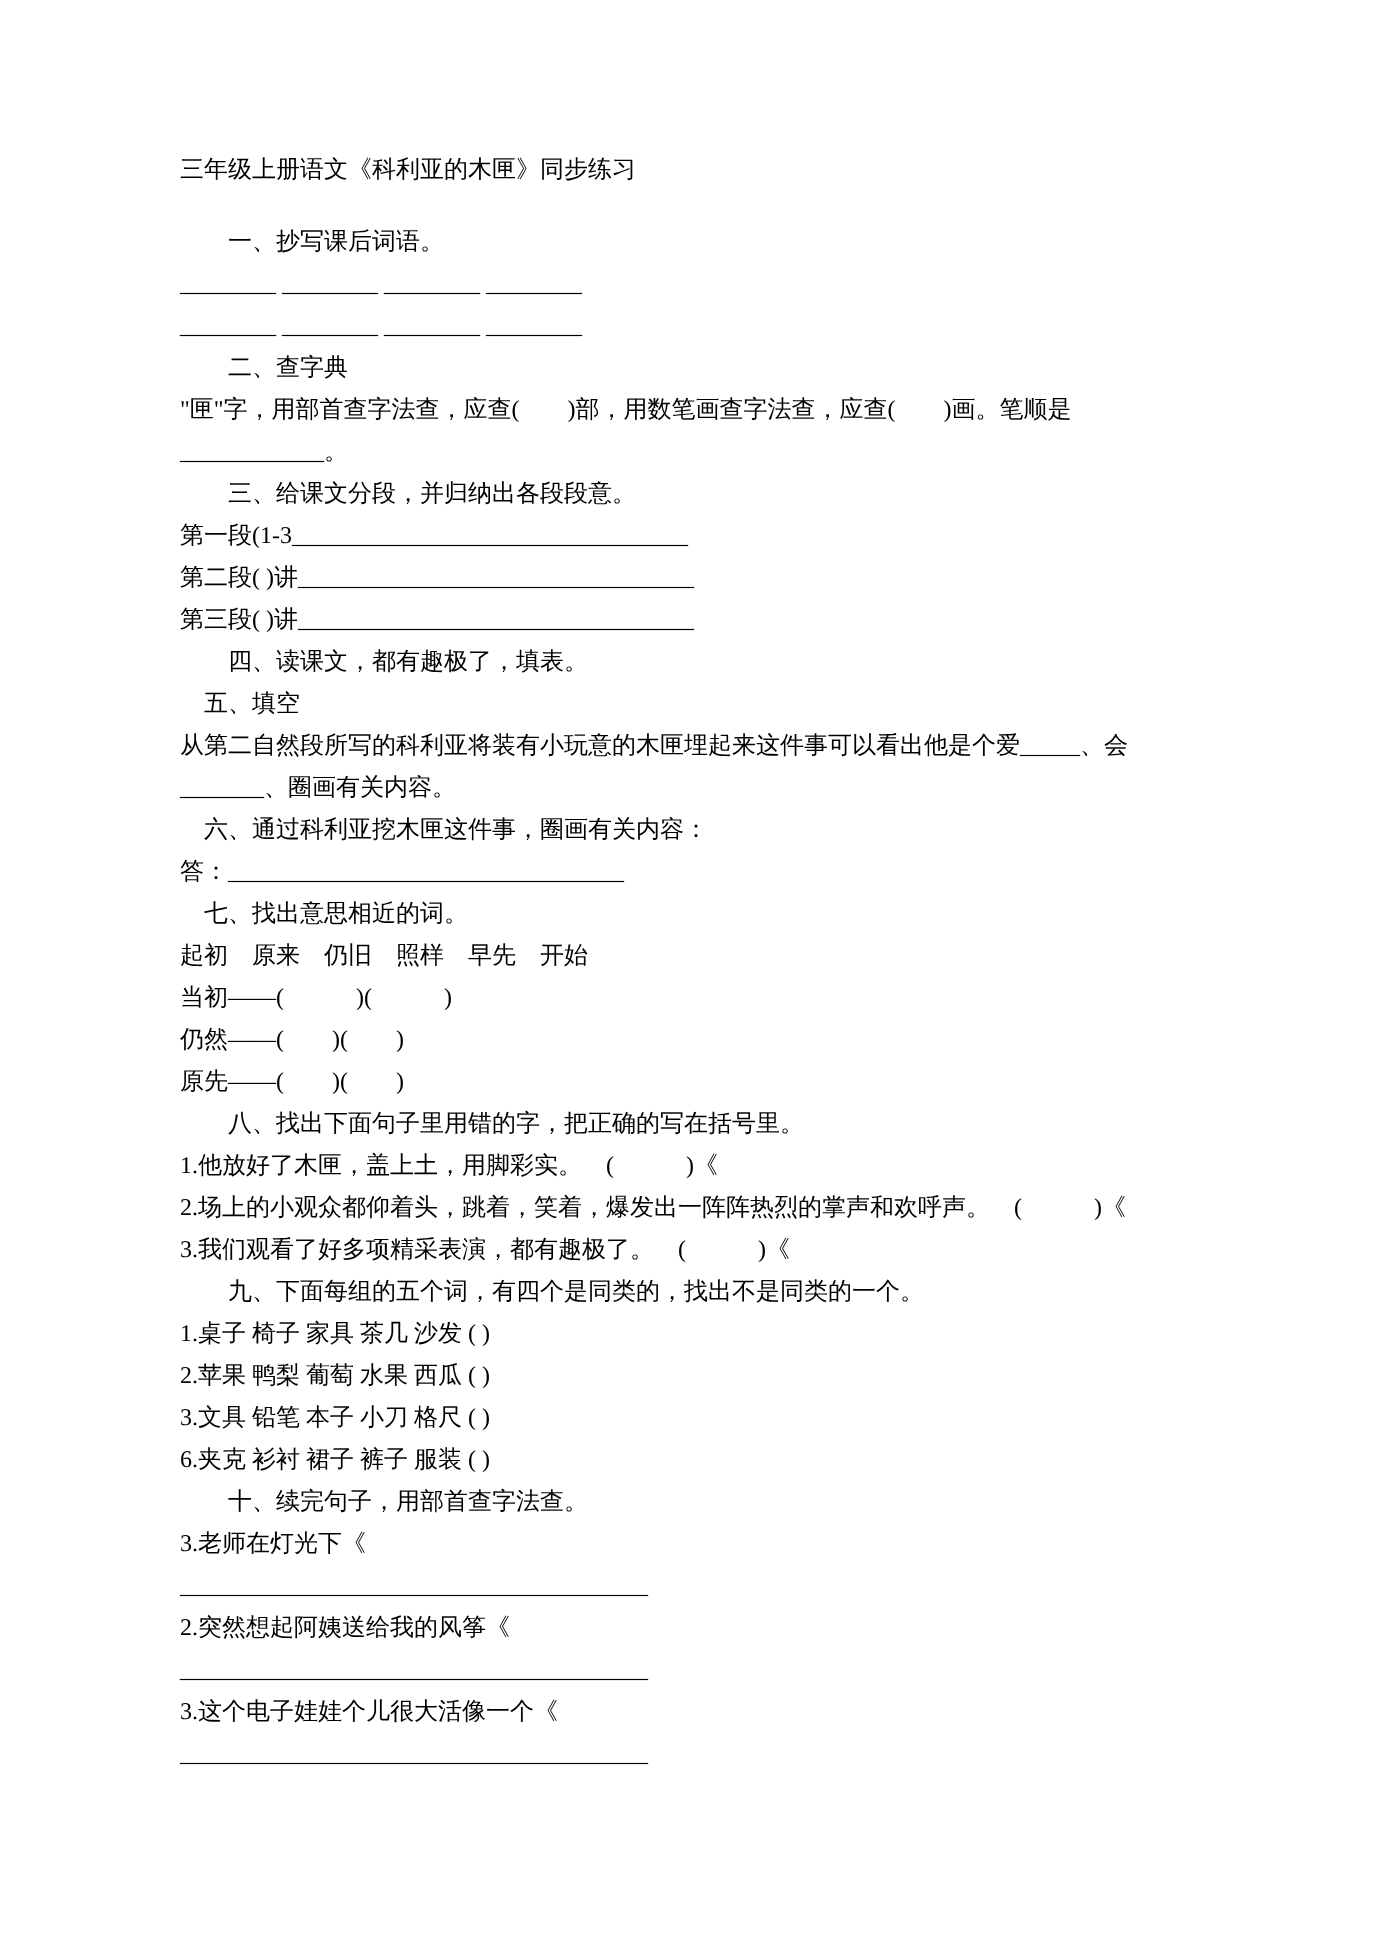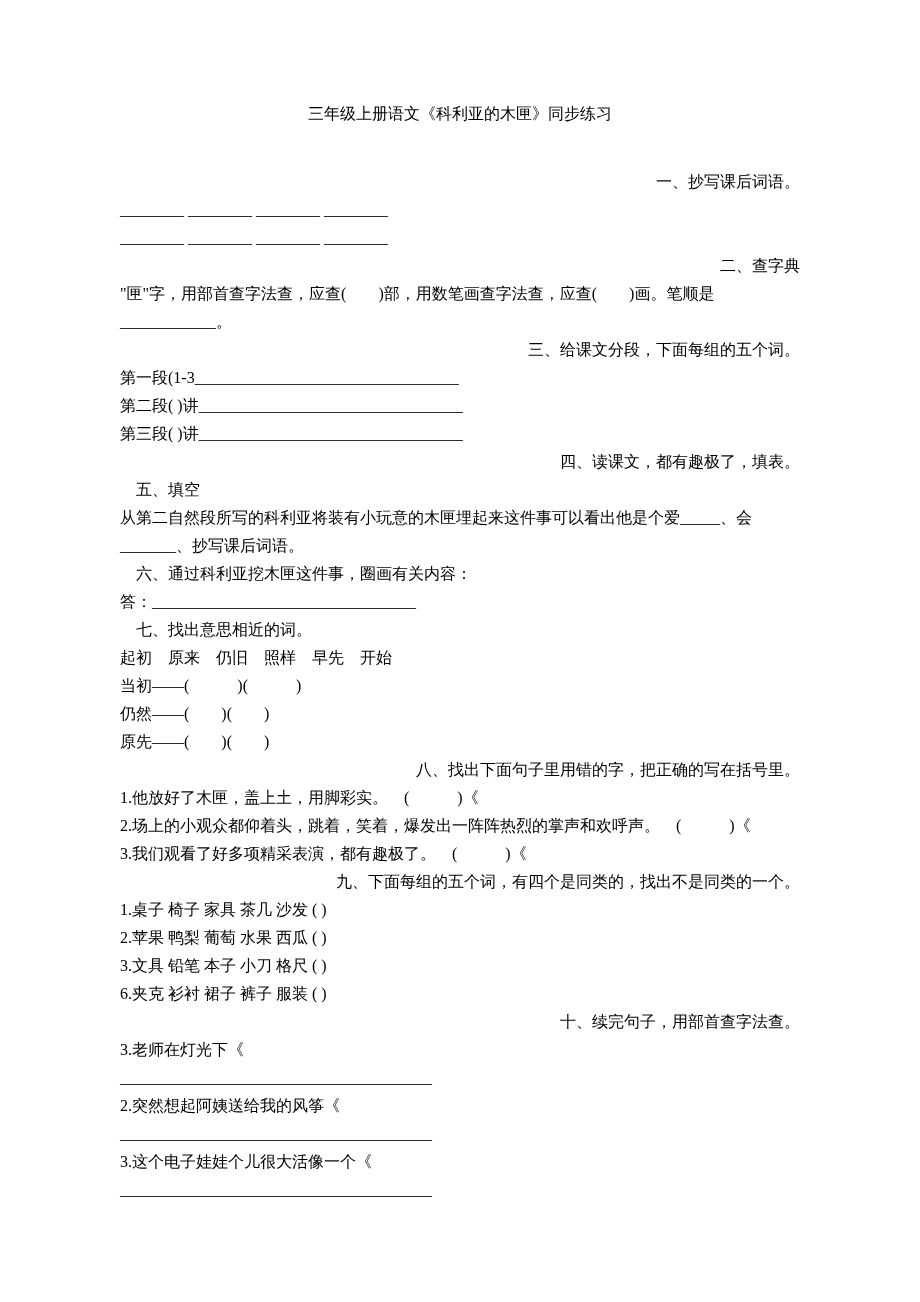--- a/index.html
+++ b/index.html
@@ -10,56 +10,54 @@
     body {
       font-family: "SimSun", "宋体", serif;
       font-size: 16px;
       line-height: 1.75;
       background: #fff;
       color: #000;
       width: 920px;
       padding: 100px 120px 60px 120px;
     }
     .title {
-      text-align: center;
-      margin-bottom: 40px;
+      margin-bottom: 20px;
       font-weight: normal;
     }
     .indent {
       text-indent: 2em;
-      text-align: right;
     }
     .line {
       display: block;
     }
     .blanks {
       letter-spacing: 0;
     }
   </style>
 </head>
 <body>
 
 <div class="title">三年级上册语文《科利亚的木匣》同步练习</div>
 
 <div class="line indent">一、抄写课后词语。</div>
 <div class="line blanks">________ ________ ________ ________</div>
 <div class="line blanks">________ ________ ________ ________</div>
 
 <div class="line indent">二、查字典</div>
 <div class="line">"匣"字，用部首查字法查，应查(　　)部，用数笔画查字法查，应查(　　)画。笔顺是____________。</div>
 
-<div class="line indent">三、给课文分段，下面每组的五个词。</div>
+<div class="line indent">三、给课文分段，并归纳出各段段意。</div>
 <div class="line">第一段(1-3_________________________________</div>
 <div class="line">第二段( )讲_________________________________</div>
 <div class="line">第三段( )讲_________________________________</div>
 
 <div class="line indent">四、读课文，都有趣极了，填表。</div>
 
 <div class="line" style="text-indent:1em">五、填空</div>
-<div class="line">从第二自然段所写的科利亚将装有小玩意的木匣埋起来这件事可以看出他是个爱_____、会_______、抄写课后词语。</div>
+<div class="line">从第二自然段所写的科利亚将装有小玩意的木匣埋起来这件事可以看出他是个爱_____、会_______、圈画有关内容。</div>
 
 <div class="line" style="text-indent:1em">六、通过科利亚挖木匣这件事，圈画有关内容：</div>
 <div class="line">答：_________________________________</div>
 
 <div class="line" style="text-indent:1em">七、找出意思相近的词。</div>
 <div class="line">起初　原来　仍旧　照样　早先　开始</div>
 <div class="line">当初——(　　　)(　　　)</div>
 <div class="line">仍然——(　　)(　　)</div>
 <div class="line">原先——(　　)(　　)</div>
 

